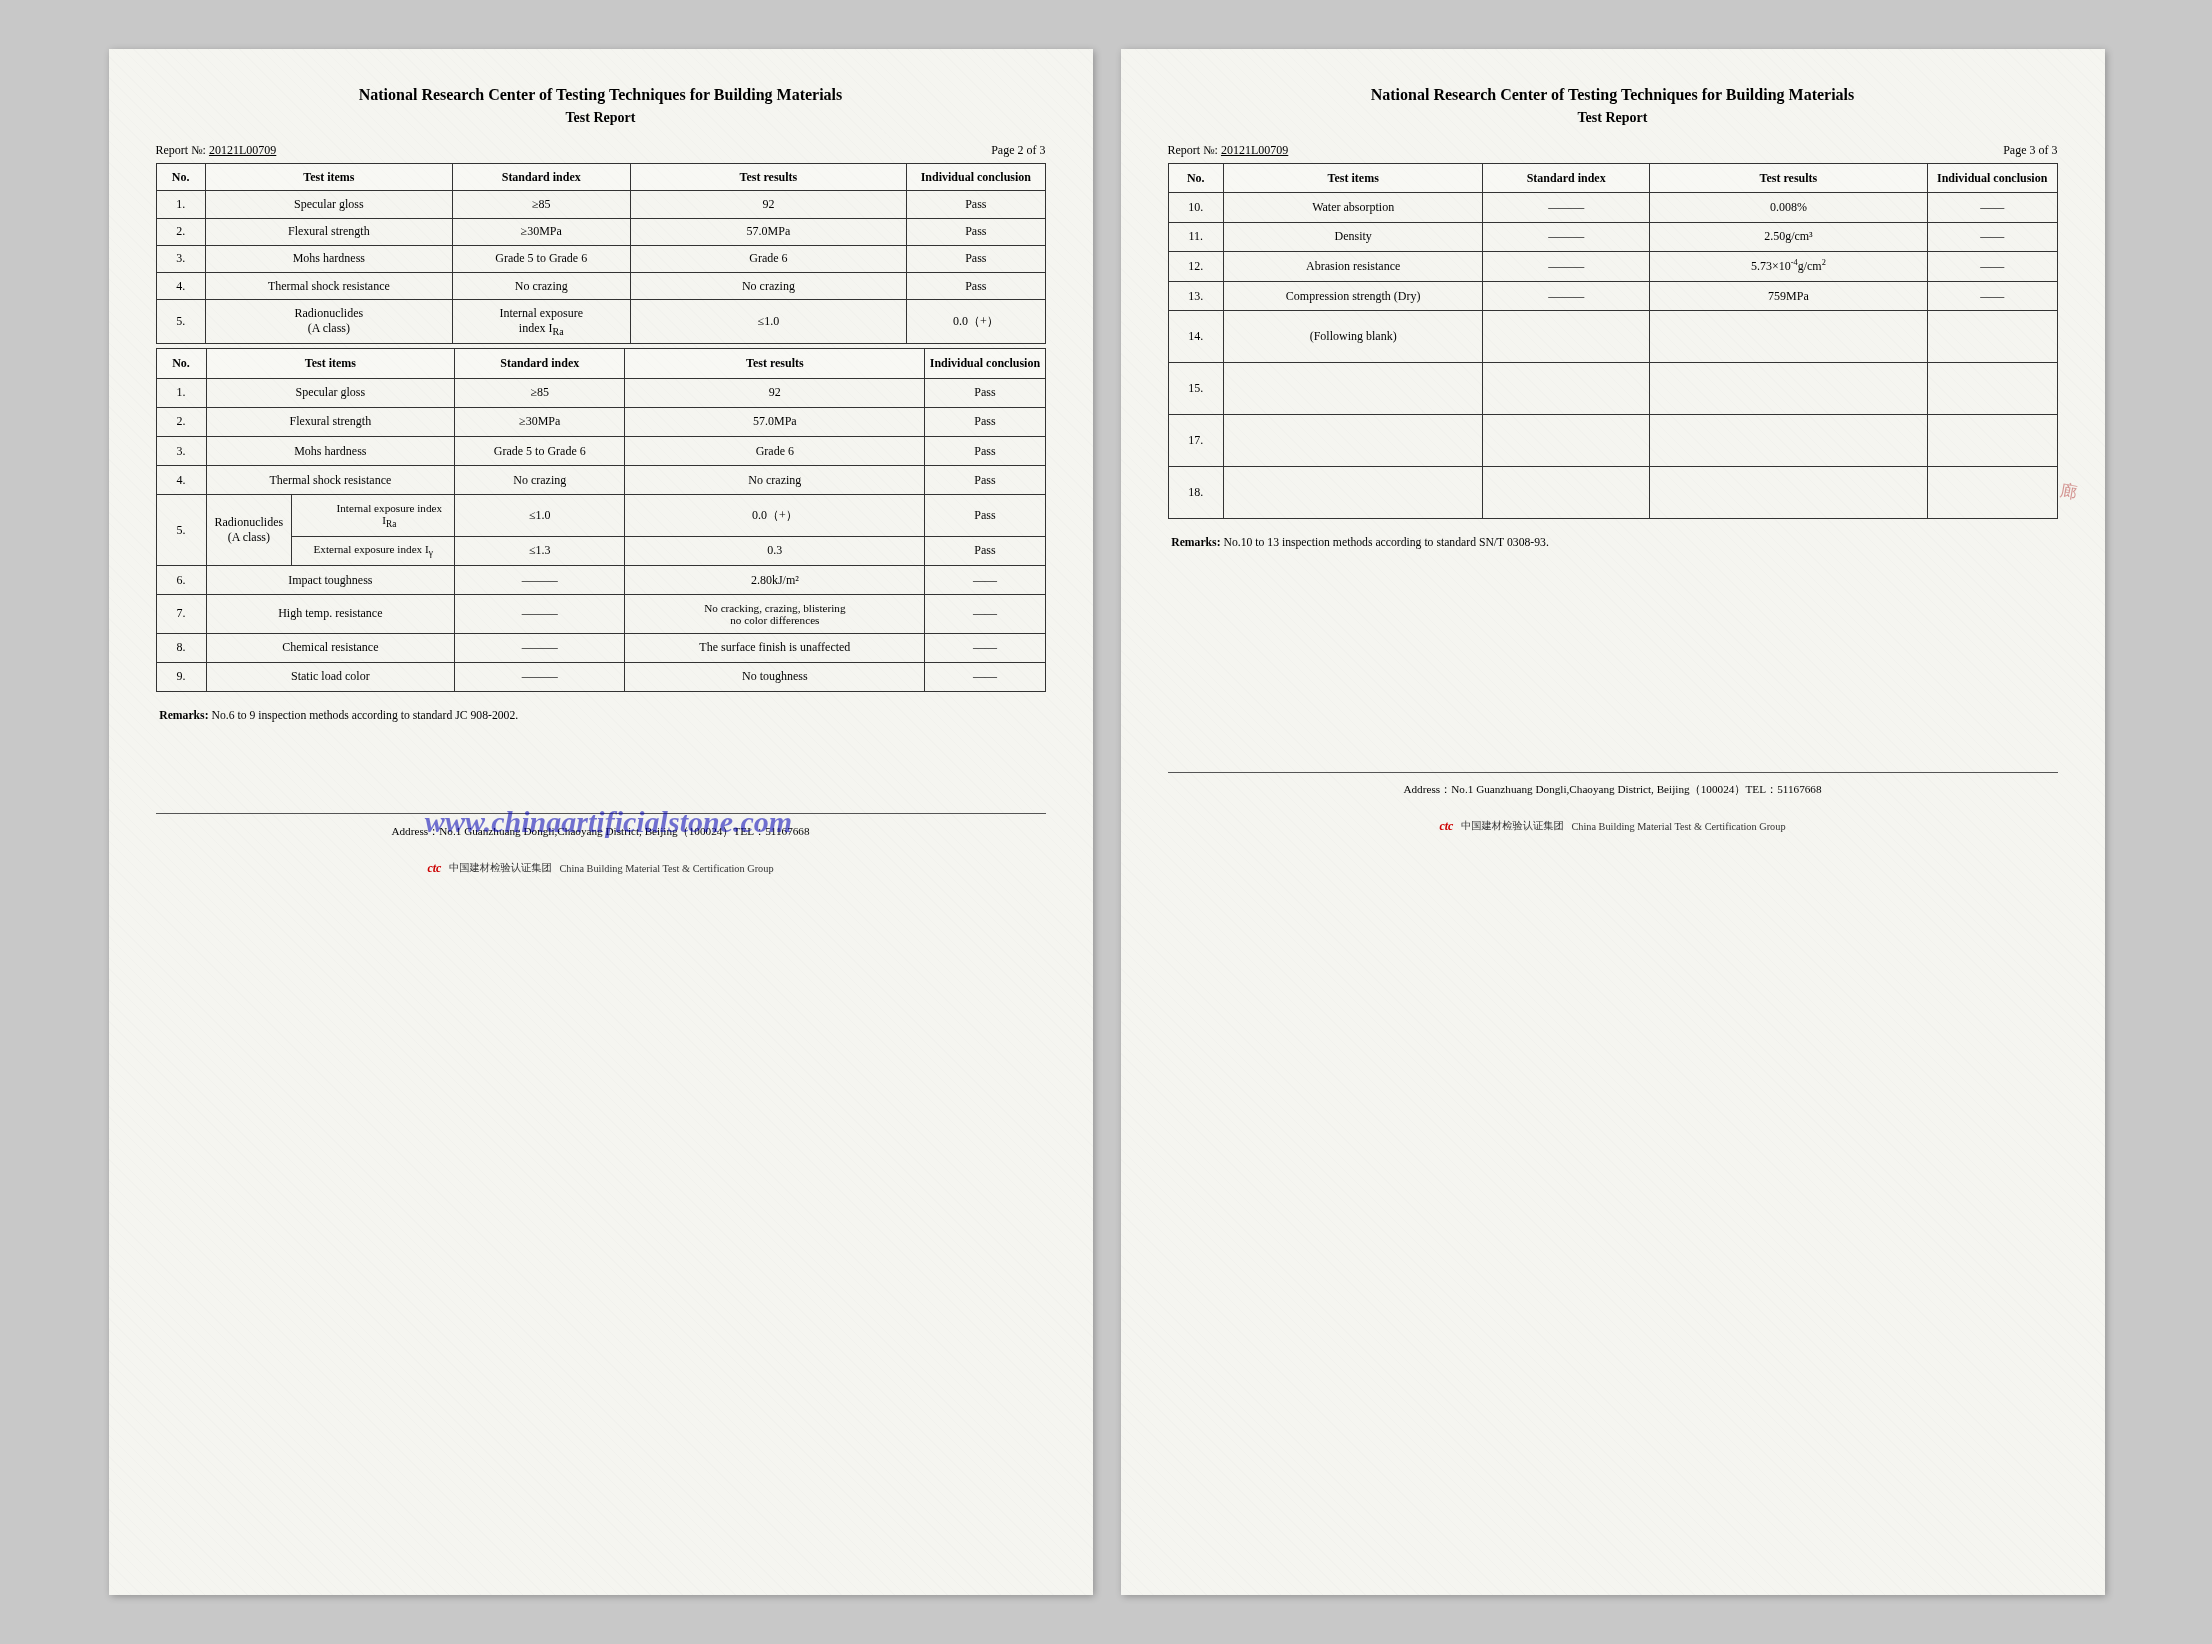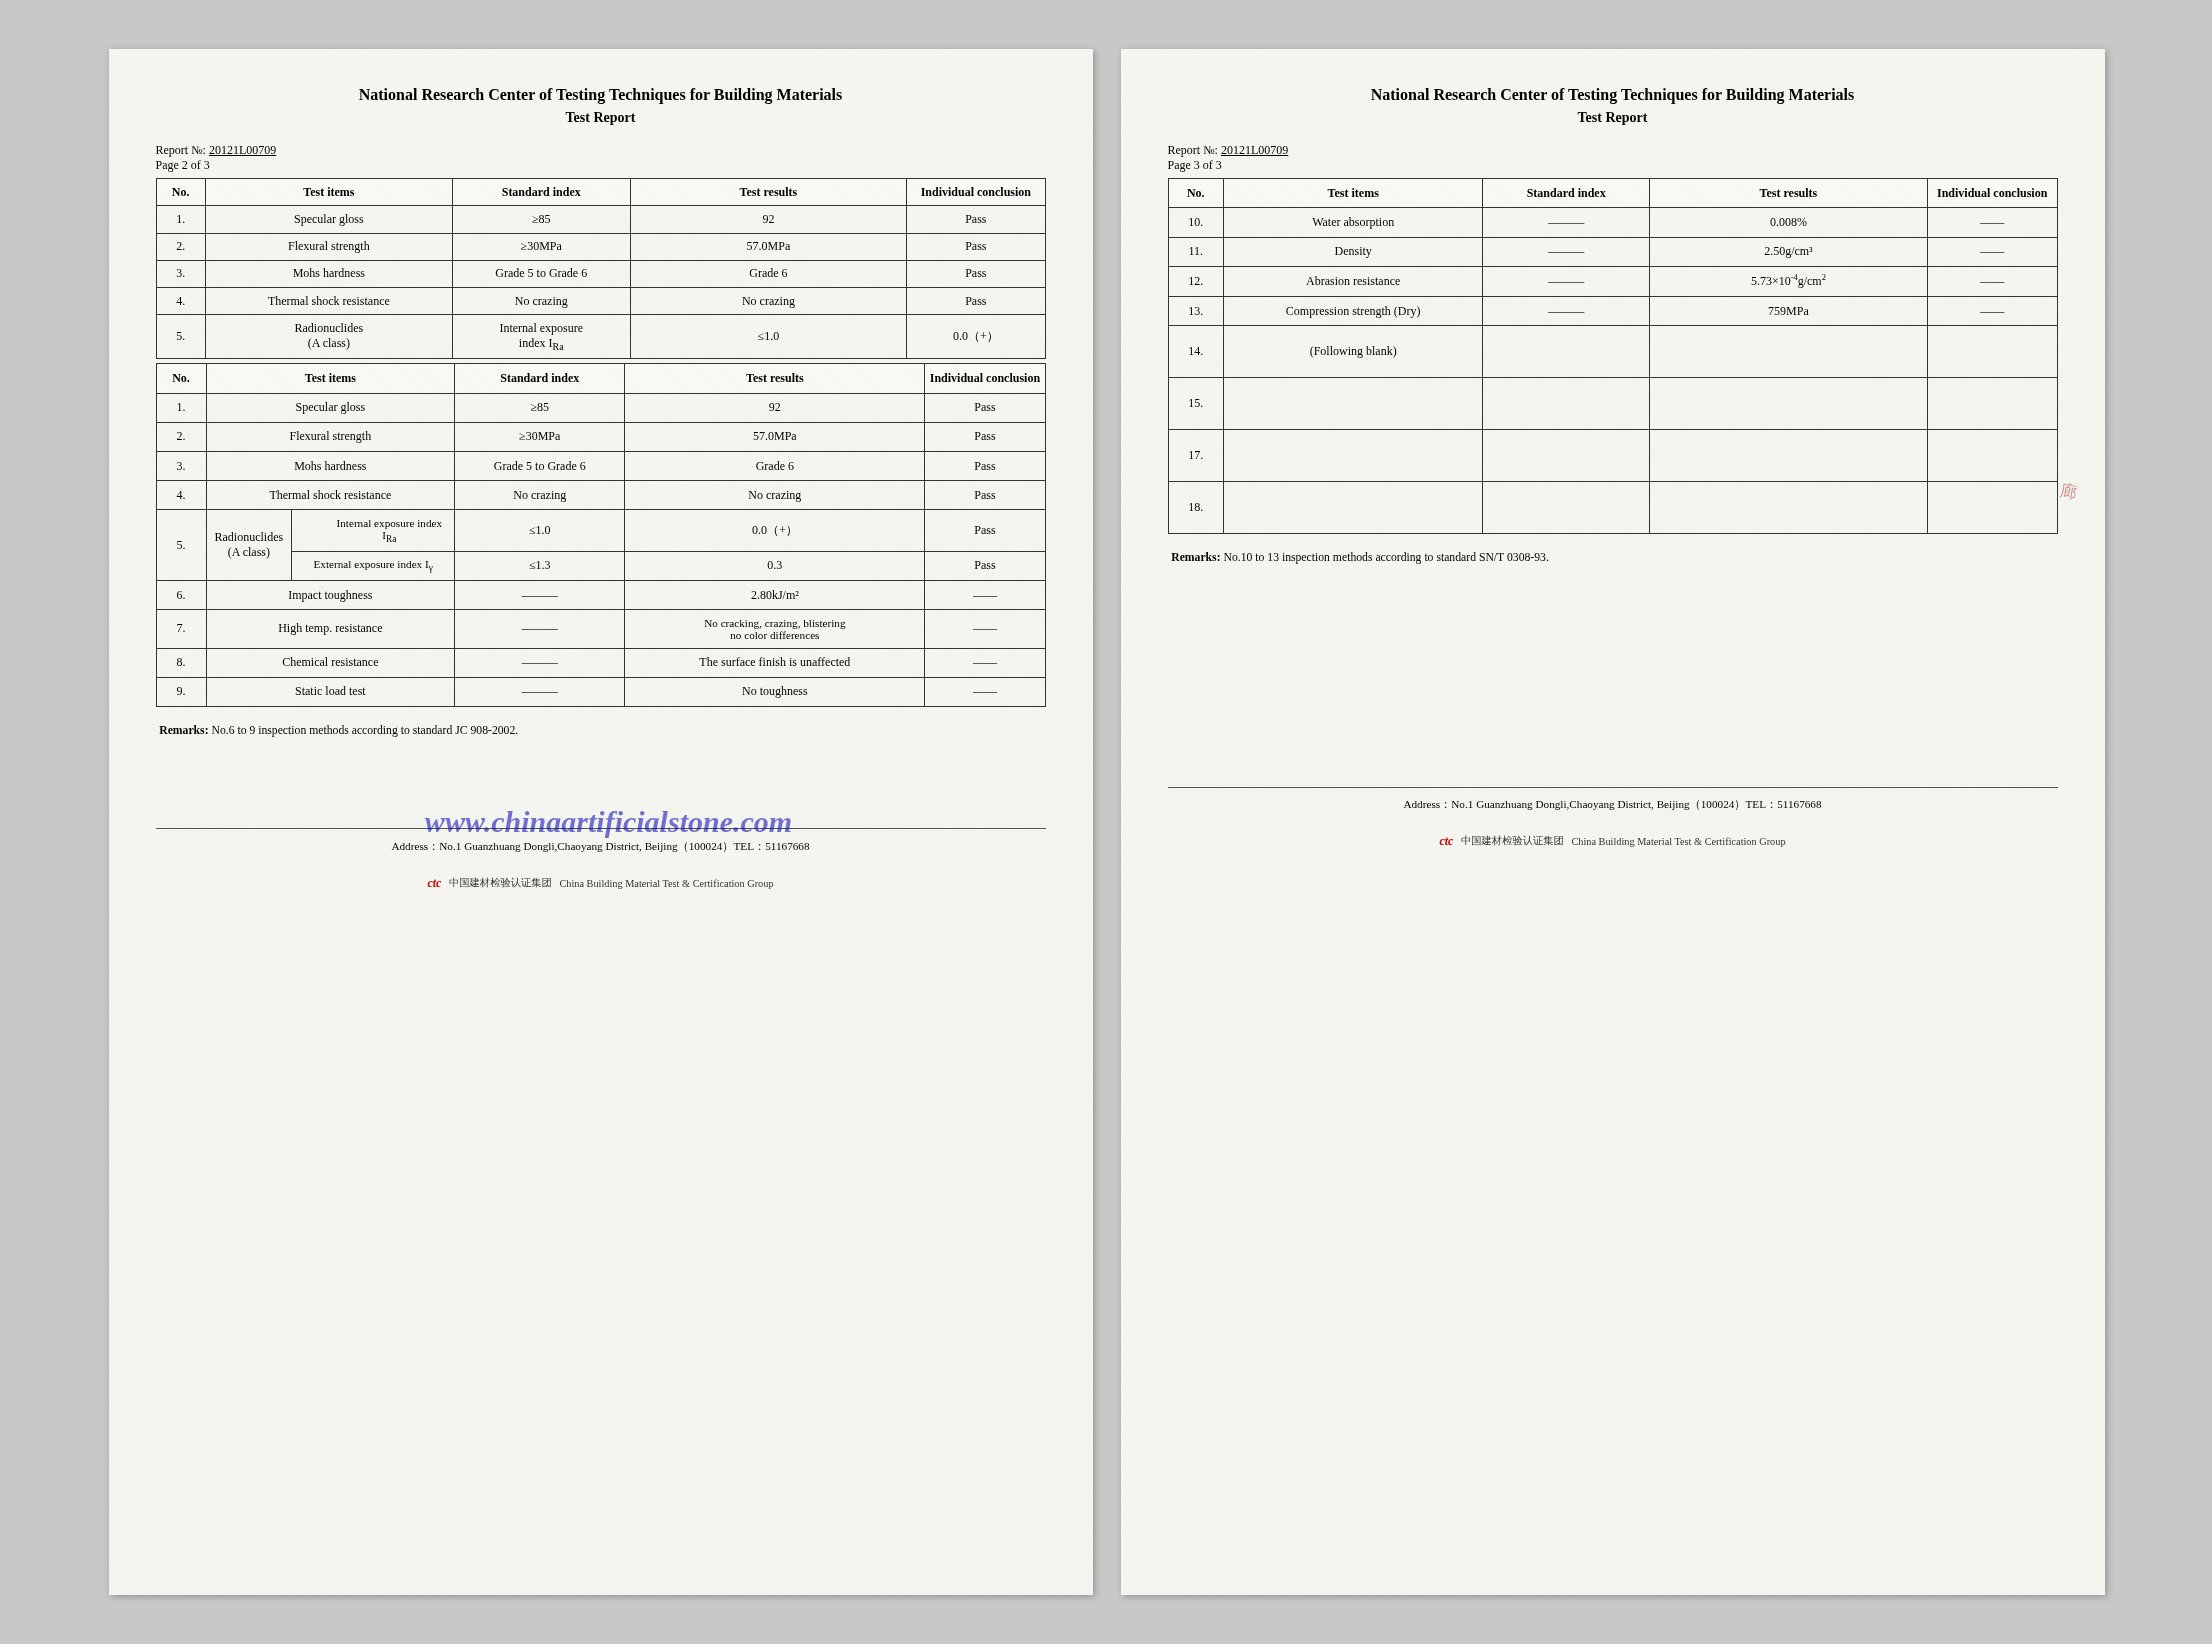--- a/index.html
+++ b/index.html
@@ -44,21 +44,20 @@
     }
     .page-header h2 {
       font-size: 14px;
       font-weight: bold;
     }
     .report-meta {
       display: flex;
       justify-content: space-between;
       font-size: 12px;
       margin-bottom: 5.6px;
-      flex-direction: column;
     }
     table {
       width: 100%;
       border-collapse: collapse;
       font-size: 12px;
     }
     table th, table td {
       border: 0.9px solid #333;
       text-align: center;
       padding: 5.6px 3.7px;
@@ -287,21 +286,21 @@
         </tr>
         <tr>
           <td>8.</td>
           <td colspan="2">Chemical resistance</td>
           <td>———</td>
           <td>The surface finish is unaffected</td>
           <td>——</td>
         </tr>
         <tr>
           <td>9.</td>
-          <td colspan="2">Static load test</td>
+          <td colspan="2">Static load color</td>
           <td>———</td>
           <td>No toughness</td>
           <td>——</td>
         </tr>
       </tbody>
     </table>
 
     <div class="remarks-section">
       <span style="font-weight:bold;">Remarks:</span>
       <span>No.6 to 9 inspection methods according to standard JC 908-2002.</span>

